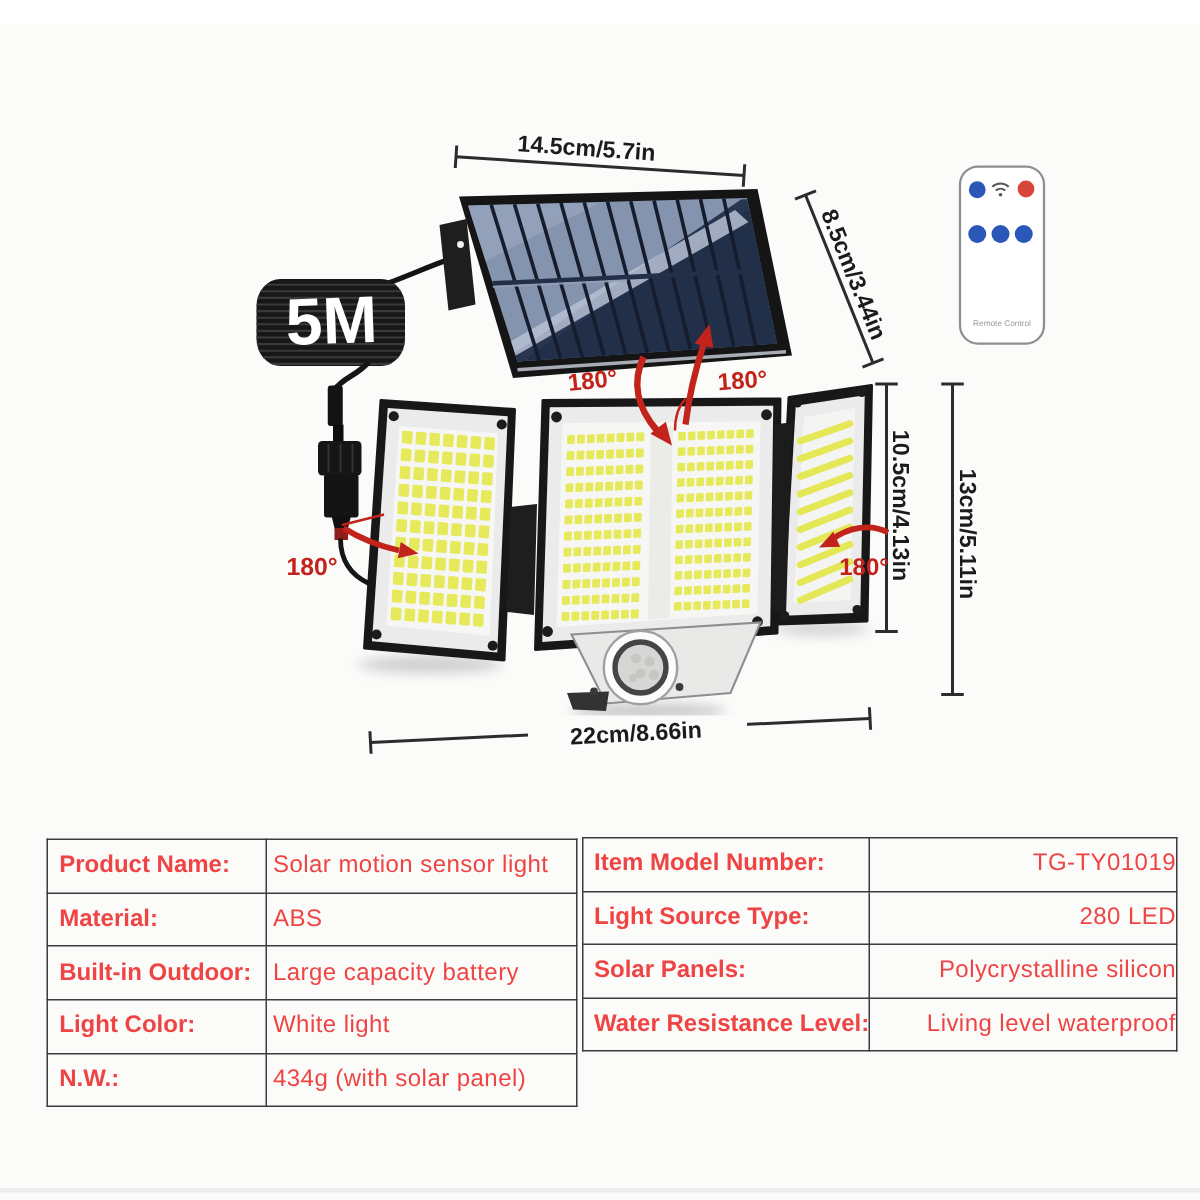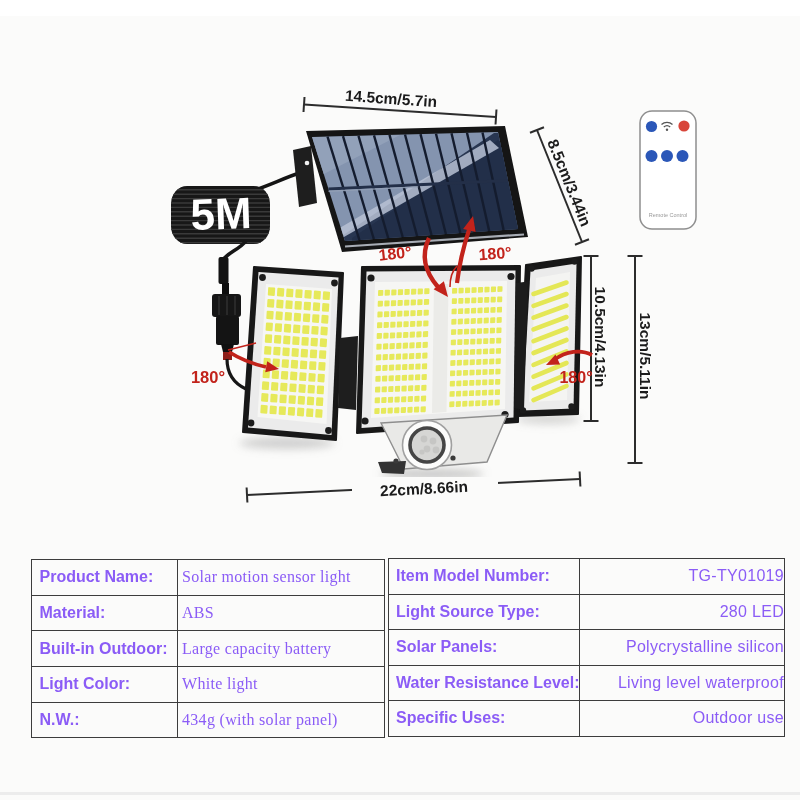--- a/index.html
+++ b/index.html
@@ -1,22 +1,22 @@
 <!DOCTYPE html>
 <html><head><meta charset="utf-8"><style>
 html,body{margin:0;padding:0;width:800px;height:800px;background:#ffffff;font-family:"Liberation Sans",sans-serif;}
 #stage{position:relative;width:800px;height:800px;background:#fbfbfa;overflow:hidden;}
 #stage:before{content:"";position:absolute;left:0;top:0;width:800px;height:16px;background:#fff;}
 table{border-collapse:collapse;position:absolute;table-layout:fixed;}
-td{border:1.6px solid #3c3c3c;font-size:16px;color:#8b5cf6;padding:0 0 0 7.5px;overflow:hidden;white-space:nowrap;}
+td{border:1.6px solid #3c3c3c;font-size:16px;color:#ef4444;padding:0 0 0 7.5px;overflow:hidden;white-space:nowrap;}
 td.l{font-weight:bold;}
 #t1{left:31px;top:559px;width:354px;}
 #t1 td{height:34.7px;}
 #t1 td.l{width:137px;}
-#t1 td.v{padding-left:4.5px;letter-spacing:0.3px;font-family:Liberation Serif, serif;}
+#t1 td.v{padding-left:4.5px;letter-spacing:0.3px;}
 #t2{left:388px;top:558px;width:397px;}
 #t2 td{height:34.5px;}
 #t2 td.l{width:183px;padding-left:7px;}
 #t2 td.v{padding-left:8.5px;letter-spacing:0.3px;text-align:right;}
 .bline{position:absolute;left:0;top:792px;width:800px;height:2.5px;background:#ececec;}
 </style></head>
 <body>
 <div id="stage">
 <svg width="800" height="552" viewBox="0 0 800 552">
 <path d="M252,191 C268,186 284,178 302,172" stroke="#141414" stroke-width="3.5" fill="none"></path>
@@ -511,19 +511,15 @@
           <td class="v">280 LED</td>
         </tr>
 <tr>
           <td class="l">Solar Panels:</td>
           <td class="v">Polycrystalline silicon</td>
         </tr>
 <tr>
           <td class="l">Water Resistance Level:</td>
           <td class="v">Living level waterproof</td>
         </tr>
-<tr>
-          <td class="l">Specific Uses:</td>
-          <td class="v">Outdoor use</td>
-        </tr>
 </tbody>
     </table>
 <div class="bline"></div>
 </div>
 </body></html>

